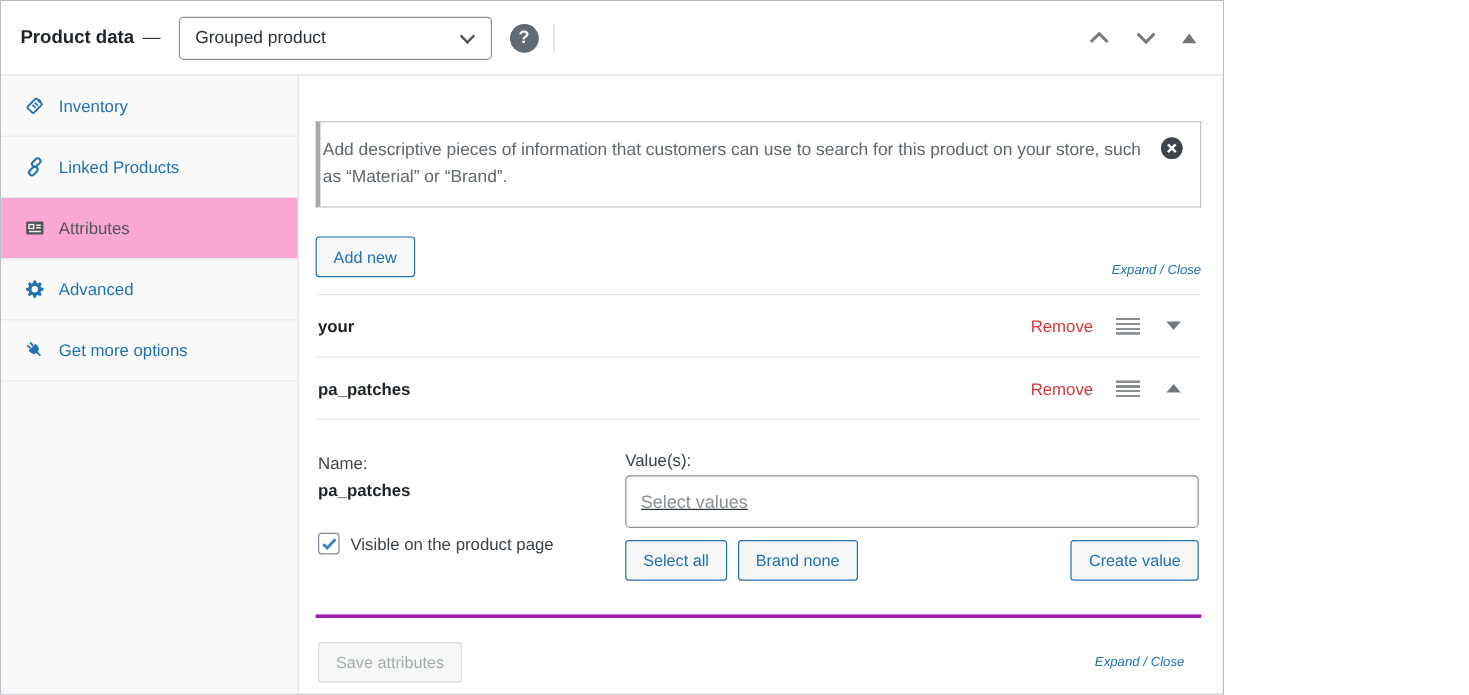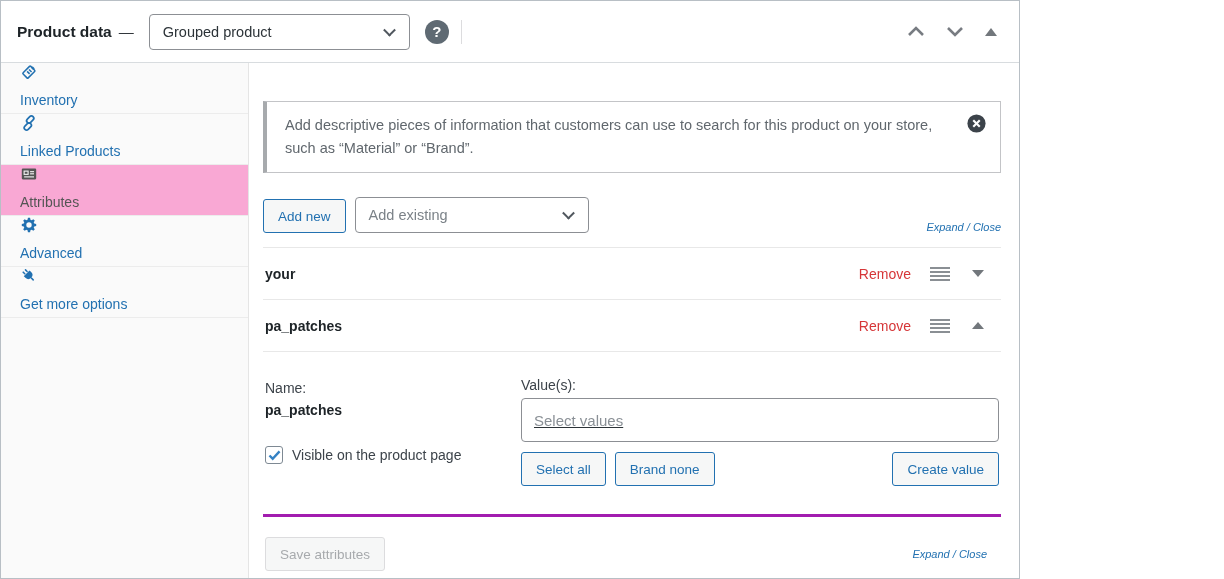--- a/index.html
+++ b/index.html
@@ -29,30 +29,30 @@
   .hdr-btn { background:none; border:none; padding:2px; cursor:pointer; display:flex;
              align-items:center; color:#787c82; }
   .tri { width:0; height:0; border-left:6px solid transparent; border-right:6px solid transparent; }
   .tri-up-sm { border-bottom:8px solid #72777c; }
   .tri-down { border-top:7px solid #72777c; }
   .tri-up { border-bottom:7px solid #72777c; }
 
   
   .pd-body { flex:1; display:flex; min-height:0; }
   .sidebar { flex:0 0 248px; background:#fafafa; border-right:1px solid #e5e5e5; }
-  .side-item { height:51px; display:flex; gap:11px; padding:0 10px 0 19px;
-               border-bottom:1px solid #ececec; color:#2271b1; font-size:14px; cursor:pointer;flex-direction:column; }
+  .side-item { height:51px; display:flex; align-items:center; gap:11px; padding:0 10px 0 19px;
+               border-bottom:1px solid #ececec; color:#2271b1; font-size:14px; cursor:pointer; }
   .side-item .ic { width:18px; height:18px; flex:0 0 18px; display:flex; }
   .side-item.active { background:#f9a8d4; color:#555; cursor:default; }
 
   .content { flex:1; min-width:0; display:flex; flex-direction:column; padding:0 18px 0 14px; }
 
   
   .notice { margin-top:38px; position:relative; background:#fff; border:1px solid #c3c4c7;
-            border-left:4px solid #a7aaad; padding:12px 48px 12px 18px; color:#60676d;
+            border-left:4px solid #a7aaad; padding:12px 48px 12px 2px; color:#60676d;
             font-size:14.5px; line-height:23px; }
   .dismiss { position:absolute; right:13px; top:11px; width:21px; height:21px; border:none;
              background:none; padding:0; cursor:pointer; display:flex; }
 
   
   .attr-toolbar { margin-top:24px; display:flex; align-items:flex-end; }
   .btn { display:inline-flex; align-items:center; justify-content:center; height:34px;
          padding:0 14px; background:#f6f7f7; border:1px solid #2271b1; border-radius:3px;
          color:#2271b1; font-size:13.5px; font-family:"Liberation Sans",sans-serif; cursor:pointer; }
   .add-existing { margin-left:9px; width:234px; height:36px; border:1px solid #8c8f94;
@@ -199,24 +199,20 @@
           <svg width="21" height="21" viewBox="0 0 22 22">
             <circle cx="11" cy="11" r="9.5" fill="#3c434a"></circle>
             <line x1="7.6" y1="7.6" x2="14.4" y2="14.4" stroke="#fff" stroke-width="2.2"></line>
             <line x1="14.4" y1="7.6" x2="7.6" y2="14.4" stroke="#fff" stroke-width="2.2"></line>
           </svg>
         </button>
       </div>
 
       <div class="attr-toolbar">
         <button class="btn">Add new</button>
-        <div class="add-existing">
-          <span>Add existing</span>
-          <span class="chev"></span>
-        </div>
         <span class="expand-close">
           <a>Expand</a><span class="sep"> / </span><a>Close</a>
         </span>
       </div>
 
       <div class="attr-list">
 
         <div class="attr-row">
           <span class="attr-name">your</span>
           <span class="row-actions">

